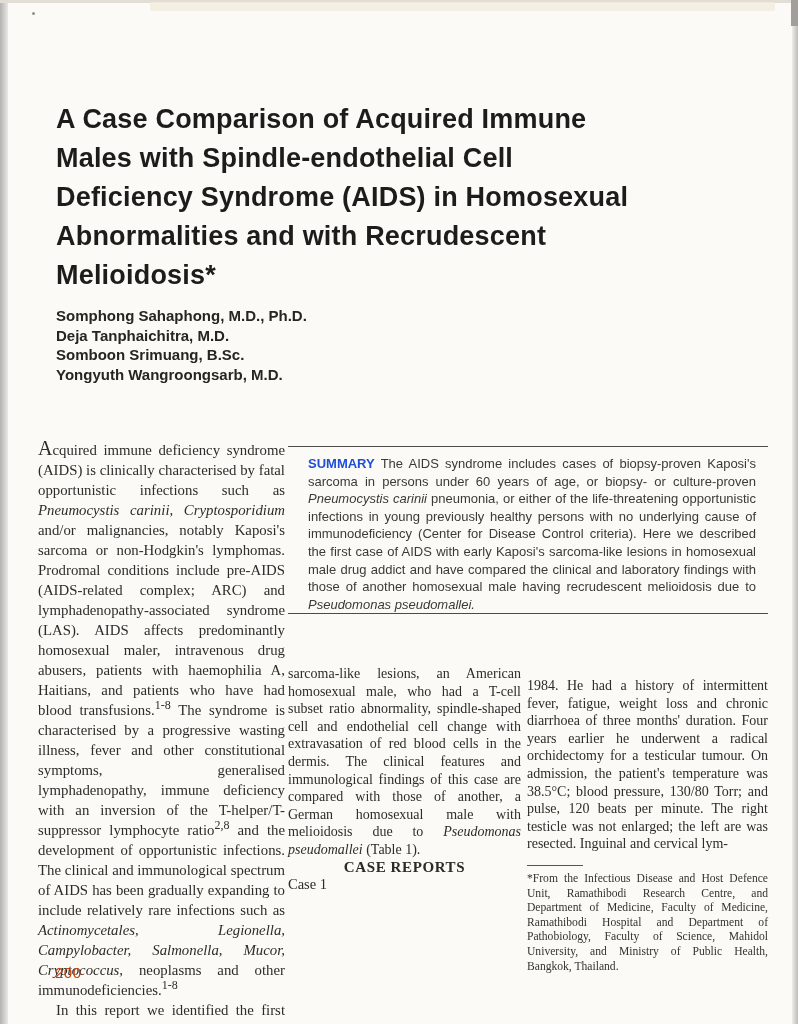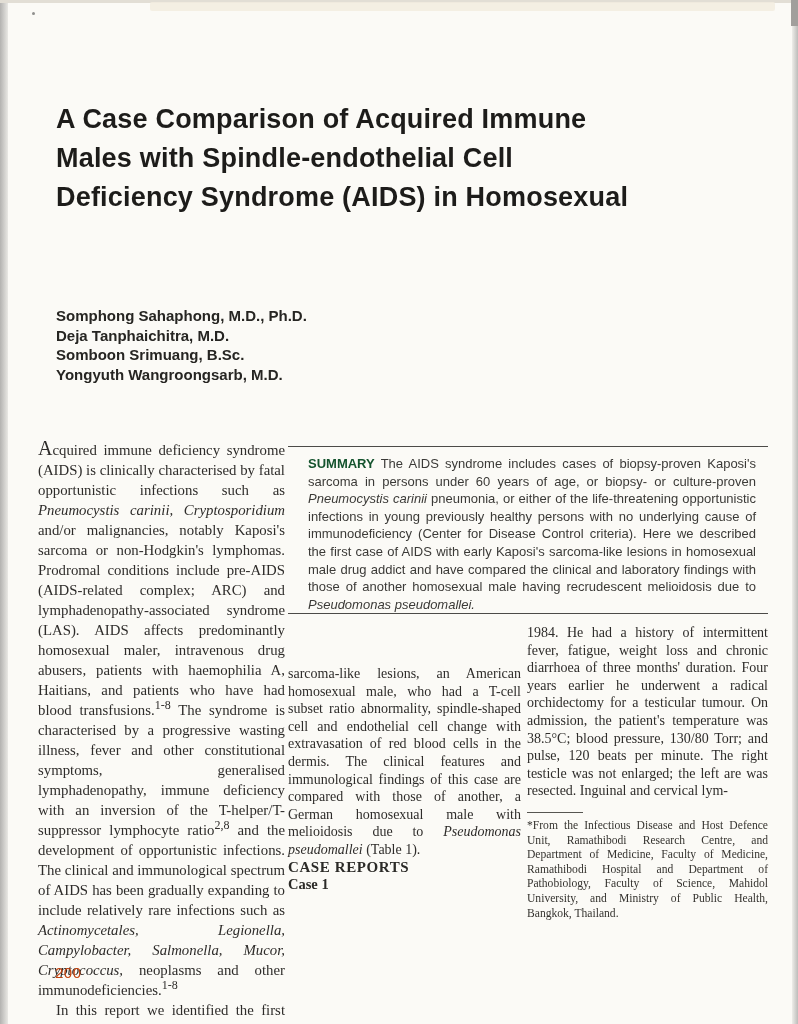--- a/index.html
+++ b/index.html
@@ -32,42 +32,42 @@
   }
   .body-text { font-size:14.8px; line-height:20px; text-align:justify; }
   .body-text p { margin:0; }
   .body-text p.indent { text-indent:18px; }
   .lead-cap { font-size:20px; font-weight:500; }
   sup { font-size:12px; line-height:0; }
   em { font-style:italic; }
 
   .col-left  { position:absolute; left:38px;  top:438px; width:247px; }
   .col-mid   { position:absolute; left:288px; top:665px; width:233px; }
-  .col-right { position:absolute; left:527px; top:624px; width:241px; }
+  .col-right { position:absolute; left:527px; top:677px; width:241px; }
   .col-mid .body-text, .col-right .body-text,
   .col-mid.body-text, .col-right.body-text { font-size:14px; line-height:17.6px; }
 
   .summary-box { position:absolute; left:288px; top:446px; width:480px; }
   .rule-top, .rule-bottom { border:0; border-top:1.6px solid #4c4b48; margin:0; }
   .summary-text {
     margin:8px 12px 0 20px;
     font-family:"Liberation Sans", sans-serif; font-size:13px; line-height:17.6px;
     color:#3b3a37; text-align:justify;
   }
-  .summary-label { font-weight:bold; color:#14532d; }
+  .summary-label { font-weight:bold; color:#1d4ed8; }
   .summary-citation {
     margin:4px 14px 5px 0; text-align:right;
     font-family:"Liberation Sans", sans-serif; font-weight:600;
     font-size:11.8px; letter-spacing:.45px; color:#35342f;
   }
   .section-heading {
-    text-align:left; font-weight:bold; font-size:15px; letter-spacing:.6px;
+    text-align:center; font-weight:bold; font-size:15px; letter-spacing:.6px;
     margin:15px 0 12px; color:#2b2a27; text-indent:0;
   }
-  .case-heading { font-weight:bold; font-size:14.5px; margin:0 0 9px; color:#2b2a27; }
+  .case-heading { font-weight:normal; font-size:14.5px; margin:0 0 9px; color:#2b2a27; }
   .footnote { margin-top:12px; }
   .footnote-rule { width:56px; border:0; border-top:1.2px solid #565551; margin:0 0 6px; }
   .footnote-text {
     font-size:11.6px; line-height:14.6px; text-align:justify; color:#35332f;
   }
   .page-number {
     position:absolute; left:55px; top:964px;
     font-family:"Liberation Sans", sans-serif; font-size:15px; color:#c2410c;
     letter-spacing:.5px;
   }
@@ -81,20 +81,22 @@
   <div class="edge-right"></div>
   <div class="edge-top"></div>
   <div class="top-band"></div>
   <div class="corner-right"></div>
   <div class="speck"></div>
 
   <div class="article-title">
     <div>A Case Comparison of Acquired Immune</div>
     <div>Males with Spindle-endothelial Cell</div>
     <div>Deficiency Syndrome (AIDS) in Homosexual</div>
+    <div>Abnormalities and with Recrudescent</div>
+    <div>Melioidosis*</div>
   </div>
 
   <div class="authors">
     <div>Somphong  Sahaphong, M.D., Ph.D.</div>
     <div>Deja Tanphaichitra, M.D.</div>
     <div>Somboon  Srimuang, B.Sc.</div>
     <div>Yongyuth  Wangroongsarb, M.D.</div>
   </div>
 
   <div class="col-left body-text">

